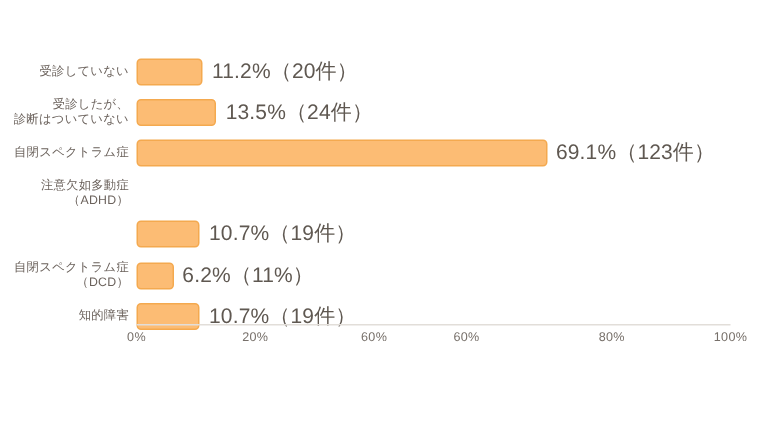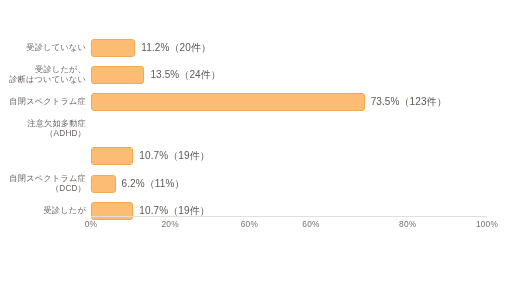--- a/index.html
+++ b/index.html
@@ -67,21 +67,21 @@
     background: #fcbc74;
     border: 1px solid #f4a94f;
     border-radius: 3px;
   }
 
   .bar-value {
     position: absolute;
     top: 50%;
     transform: translateY(-50%);
     color: #5f5851;
-    font-size: 10px;
+    font-size: 14px;
     letter-spacing: 0.1px;
     white-space: nowrap;
   }
 
   
   .x-axis-line {
     position: absolute;
     left: 91px;
     top: 216px;
     width: 396px;
@@ -128,21 +128,21 @@
       <div class="bar-track">
         <div class="bar" style="width: 53.46px; background: rgb(252, 188, 116); border-color: rgb(244, 169, 79);"></div>
         <div class="bar-value" style="left: 59.46px; color: rgb(95, 88, 81);">13.5%（24件）</div>
       </div>
     </div>
 
     <div class="row">
       <div class="cat-label" style="color: rgb(107, 98, 92);">自閉スペクトラム症</div>
       <div class="bar-track">
         <div class="bar" style="width: 273.636px; background: rgb(252, 188, 116); border-color: rgb(244, 169, 79);"></div>
-        <div class="bar-value" style="left: 279.636px; color: rgb(95, 88, 81);">73.5%（123件）</div>
+        <div class="bar-value" style="left: 279.636px; color: rgb(95, 88, 81);">69.1%（123件）</div>
       </div>
     </div>
 
     <div class="row">
       <div class="cat-label" style="color: rgb(107, 98, 92);">注意欠如多動症
 （ADHD）</div>
     </div>
 
     <div class="row">
       <div class="bar-track">
@@ -154,21 +154,21 @@
     <div class="row">
       <div class="cat-label" style="color: rgb(107, 98, 92);">自閉スペクトラム症
 （DCD）</div>
       <div class="bar-track">
         <div class="bar" style="width: 24.552px; background: rgb(252, 188, 116); border-color: rgb(244, 169, 79);"></div>
         <div class="bar-value" style="left: 30.552px; color: rgb(95, 88, 81);">6.2%（11%）</div>
       </div>
     </div>
 
     <div class="row">
-      <div class="cat-label" style="color: rgb(107, 98, 92);">受診したが</div>
+      <div class="cat-label" style="color: rgb(107, 98, 92);">知的障害</div>
       <div class="bar-track">
         <div class="bar" style="width: 42.372px; background: rgb(252, 188, 116); border-color: rgb(244, 169, 79);"></div>
         <div class="bar-value" style="left: 48.372px; color: rgb(95, 88, 81);">10.7%（19件）</div>
       </div>
     </div>
 
   </div>
 
   <div class="x-axis-line" style="background: rgb(226, 222, 217);"></div>
 

